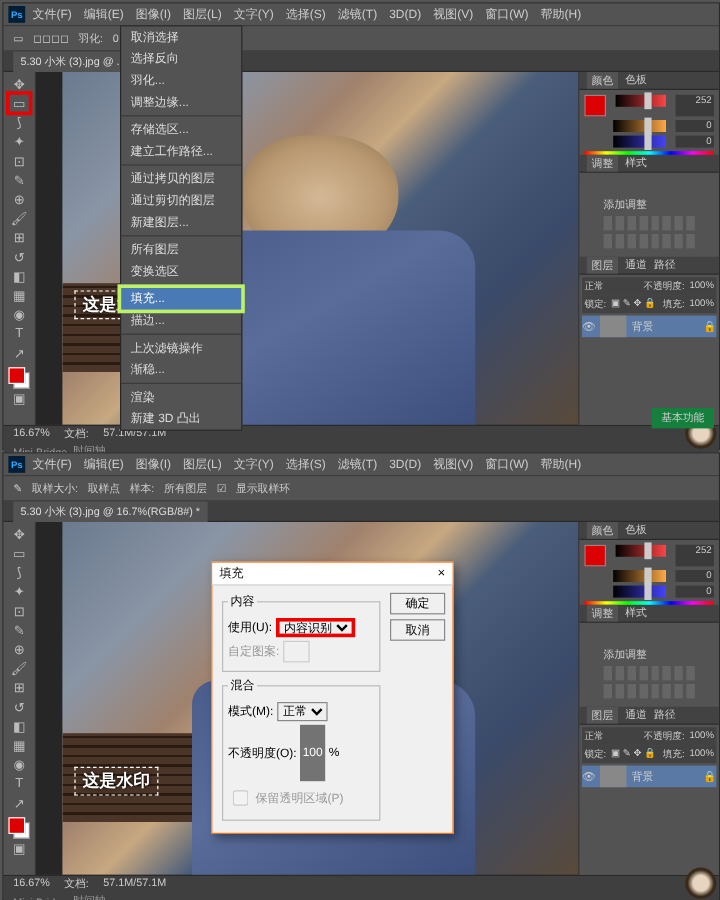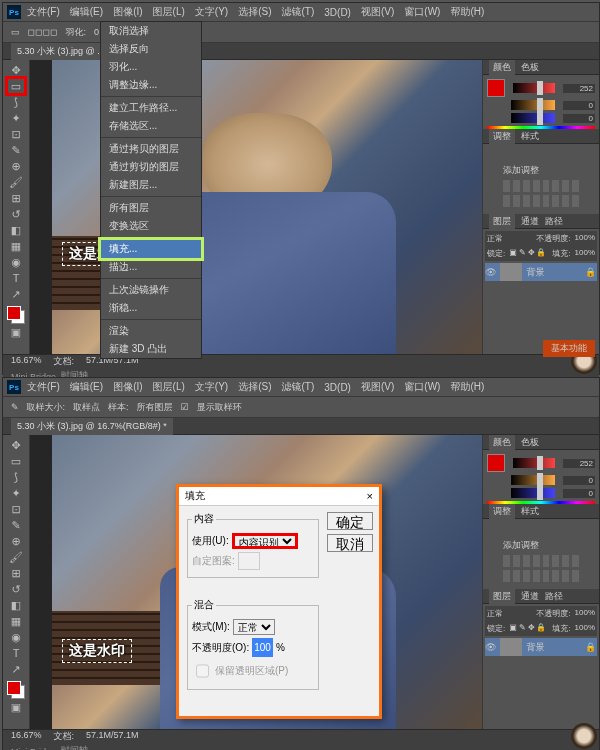--- a/index.html
+++ b/index.html
@@ -21,58 +21,58 @@
 .photo{position:absolute;left:22px;top:0;right:0;bottom:0;background:linear-gradient(135deg,#6b7a8f 0%,#8a95a5 20%,#a0826d 35%,#c8a880 45%,#4a5d7a 55%,#3a4a6a 75%,#5a4a3a 100%);overflow:hidden}
 .photo::before{content:'';position:absolute;left:35%;top:18%;width:30%;height:35%;background:radial-gradient(ellipse,#d4b896 0%,#b89870 60%,#8a7050 100%);border-radius:40% 45% 50% 45%}
 .photo::after{content:'';position:absolute;left:25%;top:45%;width:55%;height:60%;background:linear-gradient(150deg,#4a5d8a 0%,#5a6d9a 40%,#3a4d7a 100%);border-radius:20px 30px 0 0}
 .bench{position:absolute;left:0;bottom:15%;width:45%;height:25%;background:repeating-linear-gradient(0deg,#4a3528 0,#4a3528 6px,#2a1a10 6px,#2a1a10 8px)}
 .watermark{position:absolute;left:32px;top:182px;color:#fff;font-size:14px;font-weight:bold;border:1px dashed #fff;padding:2px 6px;text-shadow:0 0 3px #000}
 .shot2 .watermark{top:204px}
 .footer{height:14px;background:#3f3f3f;display:flex;align-items:flex-start;font-size:9px;padding-left:8px;border-top:1px solid #2a2a2a}
 .footer span{margin-right:12px}
 .mini{height:13px;background:#3f3f3f;font-size:9px;padding-left:8px;display:flex;align-items:flex-end;color:#999}
 .panels{width:116px;background:#535353;border-left:1px solid #383838;display:flex;flex-direction:column}
-.essentials{position:absolute;right:4px;top:-38px;background:#c2410c;padding:2px 8px;font-size:9px}
-.p-tab{height:14px;background:#424242;display:flex;align-items:center;padding:0 6px;font-size:9px;border-bottom:1px solid #2a2a2a}
+.essentials{position:absolute;right:4px;top:-38px;background:#15803d;padding:2px 8px;font-size:9px}
+.p-tab{height:14px;background:#424242;display:flex;padding:0 6px;font-size:9px;border-bottom:1px solid #2a2a2a}
 .p-tab span:first-child{background:#535353;padding:1px 4px}
 .p-tab span{margin-right:6px}
 .swatches{height:46px;padding:4px;background:#535353}
-.sw-row{display:flex;align-items:center;gap:8px;margin-bottom:3px}
+.sw-row{display:flex;gap:8px;margin-bottom:3px}
 .sw-fg{width:16px;height:16px;background:#d00;border:1px solid #888}
 .slider{flex:1;height:10px;background:linear-gradient(90deg,#000,#f44);position:relative}
 .slider::after{content:'';position:absolute;right:12px;top:-2px;width:6px;height:14px;background:#ccc}
 .slider.g{background:linear-gradient(90deg,#000,#fa4)}
 .slider.b{background:linear-gradient(90deg,#000,#44f)}
 .hue{height:8px;background:linear-gradient(90deg,red,yellow,lime,cyan,blue,magenta,red);margin-top:2px}
 .adj{height:30px;padding:20px;background:#535353;font-size:9px}
 .adj-row{display:flex;gap:3px;margin-top:3px}
 .adj-row i{width:12px;height:12px;background:#666;display:block}
 .layers{flex:1;background:#535353;padding:2px}
 .layers .lrow{display:flex;align-items:center;gap:4px;font-size:9px;margin:2px 0}
 .layers .sel{background:#5a7aa5}
 .layers .thumb{width:22px;height:18px;background:#888}
 .layers .opts{background:#424242;padding:2px;font-size:8px;display:flex;gap:4px}
 
 .ctxmenu{position:absolute;left:97px;top:18px;width:100px;background:#535353;border:1px solid #2a2a2a;z-index:5;font-size:10px}
 .ctxmenu div{padding:2px 8px;color:#ddd}
 .ctxmenu .sep{border-bottom:1px solid #3a3a3a;margin:2px 0;padding:0;height:0}
 .ctxmenu .hi{background:#4a7ab5;color:#fff;border:3px solid #bef264;margin:-3px;position:relative}
 
-.dialog{position:absolute;left:173px;top:106px;width:200px;background:#f0f0f0;border:3px solid #f97316;z-index:5;color:#000;font-size:10px;box-shadow:3px 3px 8px rgba(0,0,0,0.4)}
+.dialog{position:absolute;left:173px;top:90px;width:200px;background:#f0f0f0;border:1px solid #f97316;z-index:5;color:#000;font-size:10px;box-shadow:3px 3px 8px rgba(0,0,0,0.4)}
 .dialog .tb{height:18px;background:#fff;display:flex;align-items:center;padding:0 6px;border-bottom:1px solid #ccc;justify-content:space-between}
 .dialog .tb .x{font-size:11px}
 .dialog .body2{padding:6px;display:flex;gap:6px}
-.dialog fieldset{border:1px solid #bbb;margin-bottom:20px;padding:4px}
+.dialog fieldset{border:1px solid #bbb;margin-bottom:4px;padding:4px}
 .dialog .left{flex:1}
 .dialog .btns{display:flex;flex-direction:column;gap:4px}
-.dialog button{width:46px;height:18px;background:#f0f0f0;border:1px solid #888;font-size:14px}
+.dialog button{width:46px;height:18px;background:#f0f0f0;border:1px solid #888;font-size:10px}
 .dialog .row{display:flex;align-items:center;gap:3px;margin:3px 0}
 .dialog select,.dialog input{height:16px;font-size:10px;border:1px solid #888}
 .dialog .hi-field{border:3px solid #e00}
-.pct-hi{background:#3b82f6;color:#fff;padding:4px 2px}
+.pct-hi{background:#737373;color:#fff;padding:18px 2px}
 .num{width:28px;text-align:right;background:#3a3a3a;padding:0 2px;font-size:8px}
 .prof{position:absolute;right:2px;bottom:0;width:26px;height:26px;background:radial-gradient(circle,#e8d5c0 35%,#3a2a1a 60%);border-radius:50%}
 </style>
 </head>
 <body>
 
 <div class="shot shot1">
   <div class="menubar">
     <div class="ps-icon">Ps</div>
     <span>文件(F)</span>
@@ -210,22 +210,22 @@
     </div>
   <div class="mini"><span>Mini Bridge</span>&nbsp;&nbsp;<span>时间轴</span></div>
   <div class="prof"></div>
 
   <div class="ctxmenu">
     <div>取消选择</div>
     <div>选择反向</div>
     <div>羽化...</div>
     <div>调整边缘...</div>
     <div class="sep"></div>
+    <div>存储选区...</div>
     <div>建立工作路径...</div>
-    <div>存储选区...</div>
     <div class="sep"></div>
     <div>通过拷贝的图层</div>
     <div>通过剪切的图层</div>
     <div>新建图层...</div>
     <div class="sep"></div>
     <div>所有图层</div>
     <div>变换选区</div>
     <div class="sep"></div>
     <div class="hi">填充...</div>
     <div>描边...</div>

